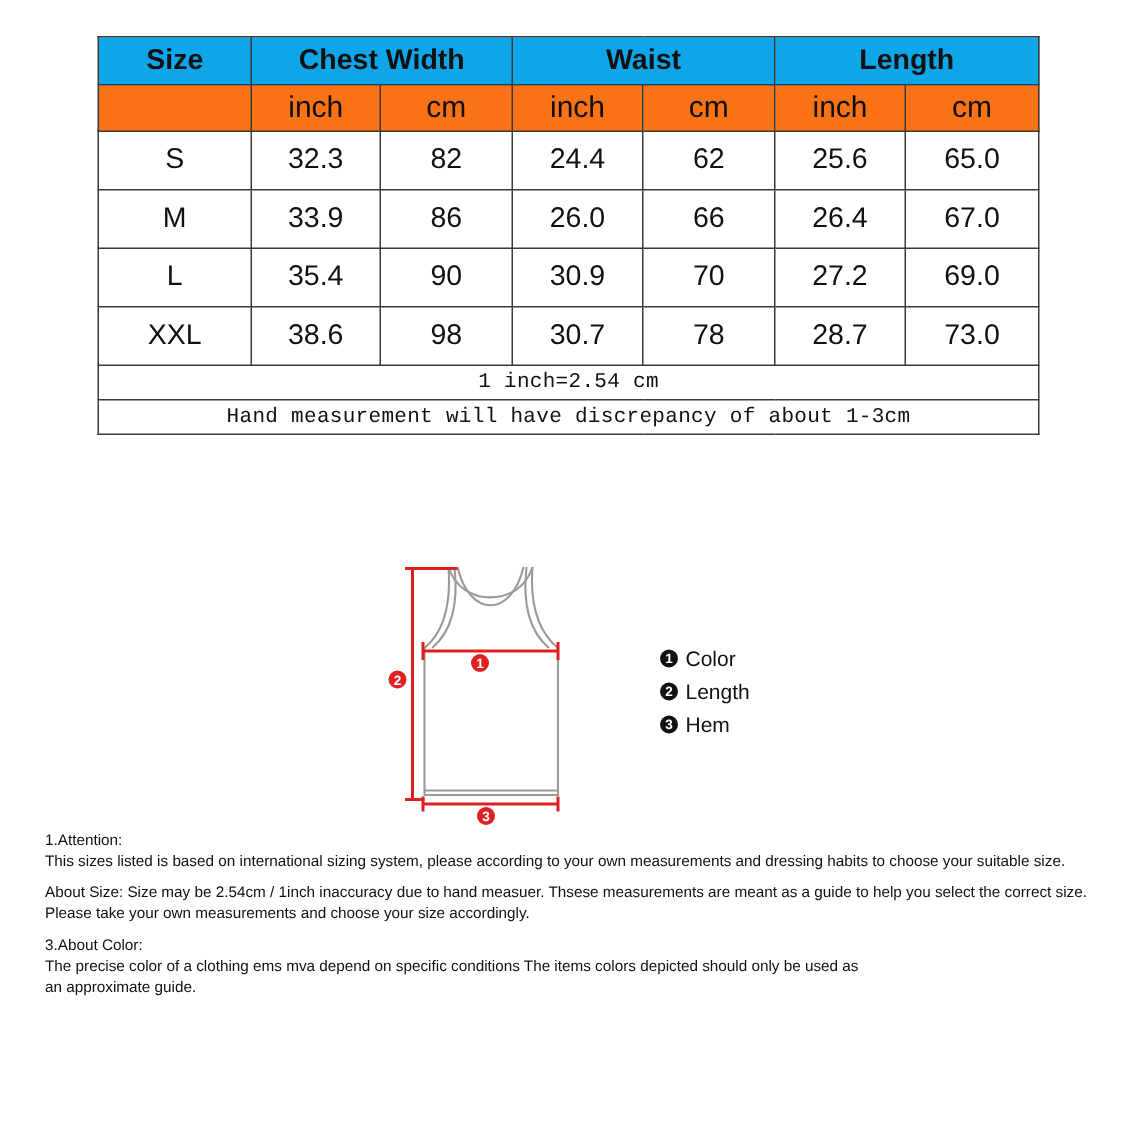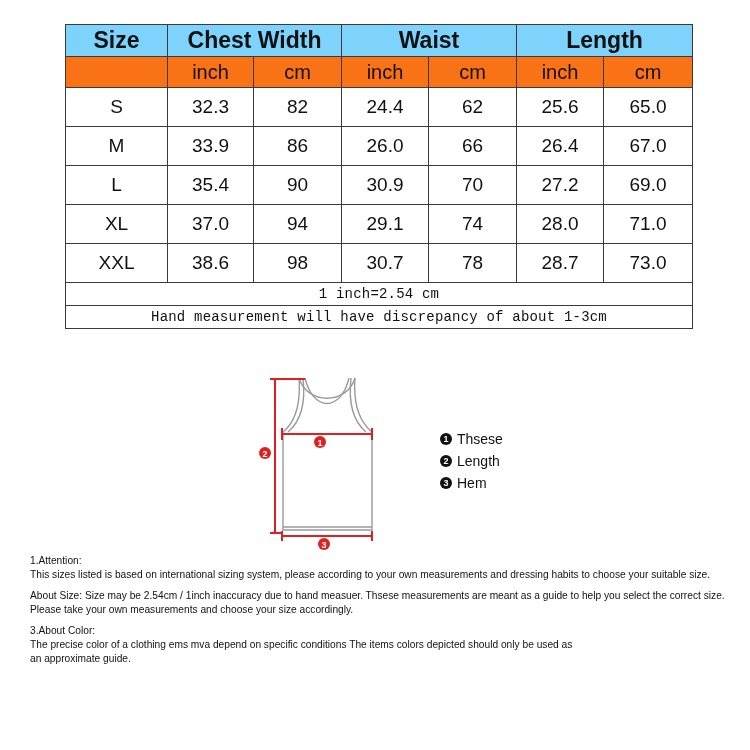--- a/index.html
+++ b/index.html
@@ -1,19 +1,19 @@
 <!DOCTYPE html>
 <html><head>
 <meta charset="utf-8">
 <style>
   html, body { margin:0; padding:0; background:#ffffff; }
   body { width:750px; height:750px; position:relative; overflow:hidden; font-family:"Liberation Sans", sans-serif; color:#111; }
   .size-table { position:absolute; left:65px; top:24px; width:627px; border-collapse:collapse; table-layout:fixed; }
   .size-table td { border:1.5px solid #3a3a3a; text-align:center; padding:0; font-size:19px; }
-  .size-table tr.head td { background:#7dd3fc; font-weight:bold; font-size:23px; height:31px;margin-left:44px; }
+  .size-table tr.head td { background:#0ea5e9; font-weight:bold; font-size:19px; height:31px;margin-left:44px; }
   .size-table tr.unit td { background:#f97316; font-size:20px; height:30px; }
   .size-table tr.row td { height:38px; }
   .size-table tr.note td { font-family:"Liberation Mono", monospace; font-size:14px; height:22px; font-weight:normal; letter-spacing:0.2px; }
   .diagram { position:absolute; left:255px; top:370px; width:140px; height:185px; }
   .legend { position:absolute; left:440px; top:428px; font-size:14px; line-height:22px; }
   .legend .item { display:flex; align-items:center; }
   .legend .num { display:inline-block; width:12px; height:12px; border-radius:50%; background:#111; color:#fff; font-size:9px; font-weight:bold; text-align:center; line-height:12px; margin-right:5px; }
   .notes { position:absolute; left:10px; top:554px; width:735px; font-size:10.2px; line-height:14px; color:#111;margin-left:20px; }
   .notes .block { margin-bottom:7px; }
   .notes .line { white-space:nowrap; }
@@ -68,29 +68,20 @@
   <tr class="row">
     <td>L</td>
     <td>35.4</td>
     <td>90</td>
     <td>30.9</td>
     <td>70</td>
     <td>27.2</td>
     <td>69.0</td>
   </tr>
   <tr class="row">
-    <td>XL</td>
-    <td>37.0</td>
-    <td>94</td>
-    <td>29.1</td>
-    <td>74</td>
-    <td>28.0</td>
-    <td>71.0</td>
-  </tr>
-  <tr class="row">
     <td>XXL</td>
     <td>38.6</td>
     <td>98</td>
     <td>30.7</td>
     <td>78</td>
     <td>28.7</td>
     <td>73.0</td>
   </tr>
   <tr class="note">
     <td colspan="7">1 inch=2.54 cm</td>
@@ -135,21 +126,21 @@
     <g>
       <circle cx="69" cy="174" r="6" fill="#e02020"></circle>
       <text x="69" y="177.5" text-anchor="middle" font-size="9" font-weight="bold" fill="#fff" font-family="Liberation Sans, sans-serif">3</text>
     </g>
   </svg>
 </div>
 
 <div class="legend">
   <div class="item">
     <span class="num">1</span>
-    <span>Thsese</span>
+    <span>Color</span>
   </div>
   <div class="item">
     <span class="num">2</span>
     <span>Length</span>
   </div>
   <div class="item">
     <span class="num">3</span>
     <span>Hem</span>
   </div>
 </div>

